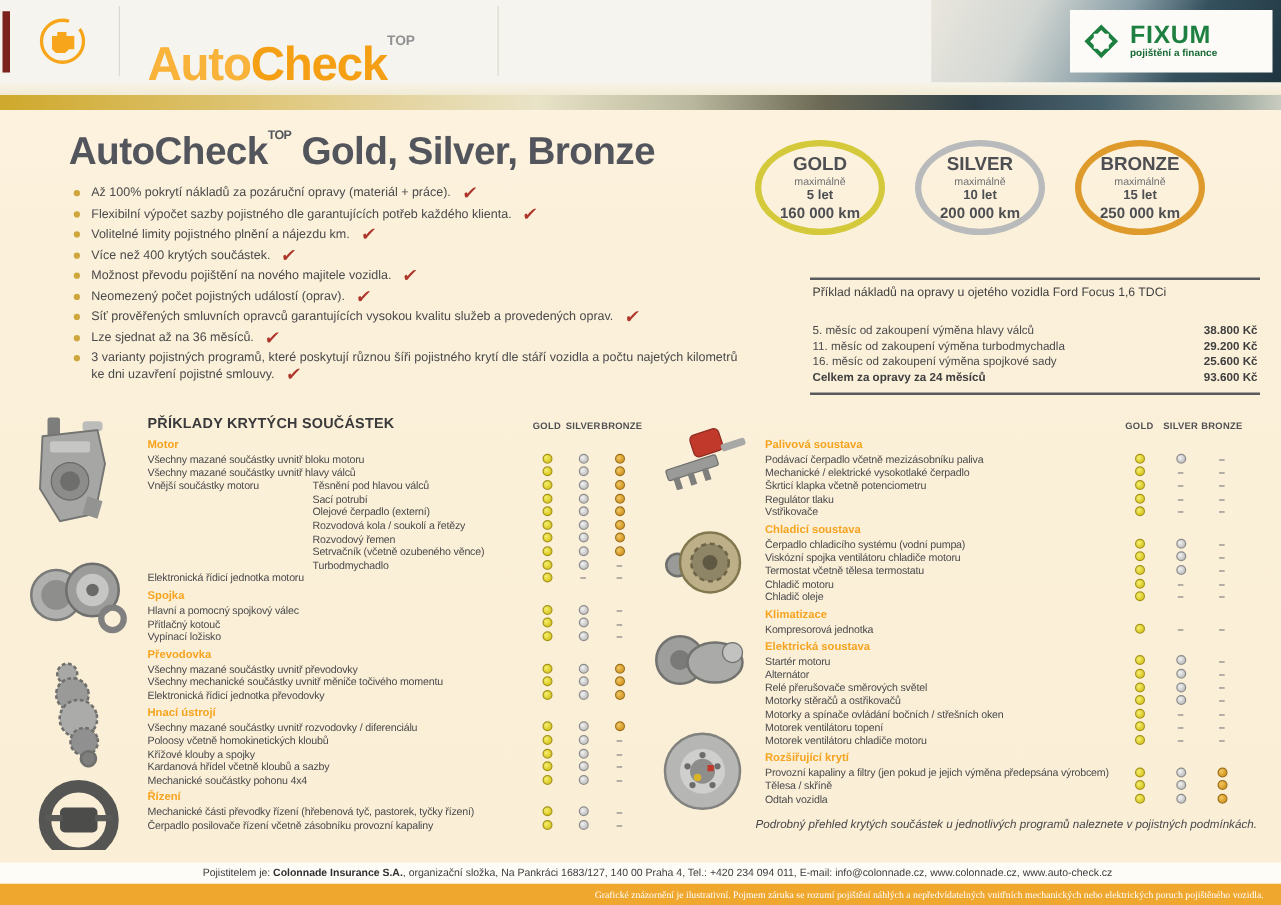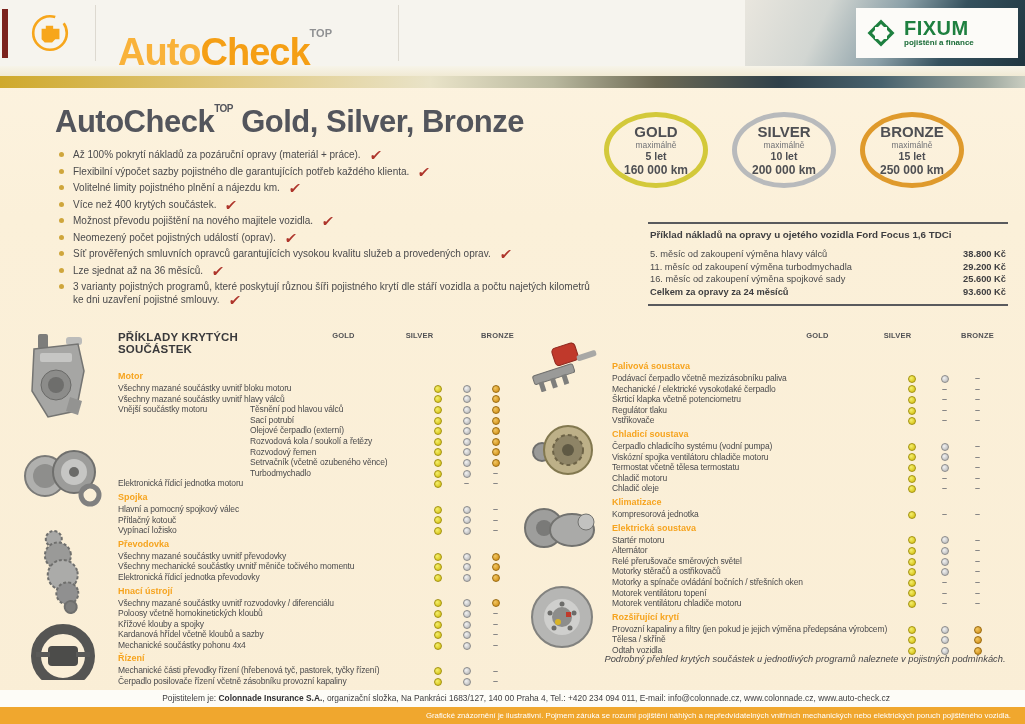--- a/index.html
+++ b/index.html
@@ -40,30 +40,30 @@
   .check { font-family:"DejaVu Sans", sans-serif; color:#ae352b; font-size:14px; font-weight:bold; margin-left:9px; display:inline-block; transform:skewX(-12deg) rotate(-4deg); line-height:10px; vertical-align:-2px; }
   
   .badges { position:absolute; left:604px; top:112px; display:flex; gap:24px; }
   .badge { width:104px; height:76px; border:5px solid #ccc; border-radius:50%; display:flex; flex-direction:column; justify-content:center; text-align:center; }
   .bname { font-size:15px; font-weight:800; color:#4e4f53; line-height:16px; }
   .bsub  { font-size:8.5px; color:#717276; line-height:10px; }
   .byears{ font-size:10.5px; font-weight:bold; color:#4e4f53; line-height:13px; }
   .bkm   { font-size:12px; font-weight:bold; color:#4e4f53; line-height:14px; }
   
   .cost { position:absolute; left:648px; top:222px; width:360px; border-top:2px solid #595a5d; border-bottom:2px solid #595a5d; padding:5px 2px 6px; }
-  .cost-title { font-size:9.8px; font-weight:bold; color:#3e3e40; margin-bottom:8px; }
+  .cost-title { font-size:9.8px; font-weight:normal; color:#3e3e40; margin-bottom:18px; }
   .cost-row { display:flex; font-size:9.3px; line-height:12.5px; color:#4a4a4c; }
   .cost-row .cl { flex:1; }
   .cost-row .cv { font-weight:bold; color:#3e3e40; }
   .cost-row.bold .cl { font-weight:bold; color:#3e3e40; }
   
   .parts-col { position:absolute; top:331px; }
   .parts-left  { left:118px; width:392px; }
   .parts-right { left:612px; width:382px; }
-  .pheader { display:flex; margin-bottom:16px; min-height:14px;gap:47px; }
+  .pheader { display:flex; align-items:flex-end; margin-bottom:5px; min-height:14px; }
   .pheading { flex:1; font-size:11.5px; font-weight:800; color:#3a3a3c; letter-spacing:0.2px; }
   .pcolh { width:29px; text-align:center; font-size:7.5px; font-weight:bold; color:#515154; letter-spacing:0.2px; flex:none; }
   .parts-right .pcolh { width:33px; }
   .pgroup { font-size:9px; font-weight:bold; color:#f6a41f; margin:3px 0 1px; line-height:11px; }
   .prow { display:flex; position:relative; align-items:center; min-height:10.6px; }
   .plabel { flex:1; min-width:0; white-space:nowrap; overflow:hidden; font-size:8.5px; letter-spacing:-0.15px; color:#4b4b4d; line-height:10.6px; }
   .indent { margin-left:132px; }
   .prefix { position:absolute; left:0; top:0; font-size:8.5px; letter-spacing:-0.15px; color:#4b4b4d; line-height:10.6px; }
   .pcell { width:29px; text-align:center; flex:none; line-height:10.4px; }
   .parts-right .pcell { width:33px; }
@@ -80,21 +80,21 @@
   .img-l2 { left:32px;  top:526px; width:60px; height:92px; }
   .img-l3 { left:22px;  top:622px; width:82px; height:58px; }
   .img-r0 { left:522px; top:336px; width:84px; height:56px; }
   .img-r1 { left:528px; top:420px; width:70px; height:60px; }
   .img-r2 { left:520px; top:498px; width:78px; height:58px; }
   .img-r3 { left:524px; top:582px; width:76px; height:70px; }
   
   .note { position:absolute; left:600px; top:654px; width:410px; font-size:9.3px; font-style:italic; color:#47474a; text-align:center; }
   .footer-strip { position:absolute; left:0; top:690px; width:1025px; height:17px; background:#fdfcf7; text-align:center; font-size:8.4px; color:#3d3d3f; line-height:17px;padding-left:27px; }
   .footer-strip b { color:#2f2f31; }
-  .orange-bar { position:absolute; left:0; top:707px; width:1025px; height:17px; background:#f0a72e; text-align:right; padding-right:14px; font-size:7.8px; color:#ffffff; line-height:17px; }
+  .orange-bar { position:absolute; left:0; top:707px; width:1025px; height:17px; background:#f0a72e; text-align:right; padding-right:14px; font-size:7.8px; color:#ffffff; line-height:17px;font-family:Liberation Serif, serif; }
 </style>
 </head>
 <body>
 
 <div class="page">
 
   <div class="header">
     <div class="header-photo"></div>
     <div class="maroon-strip"></div>
     <div class="icon-box">

